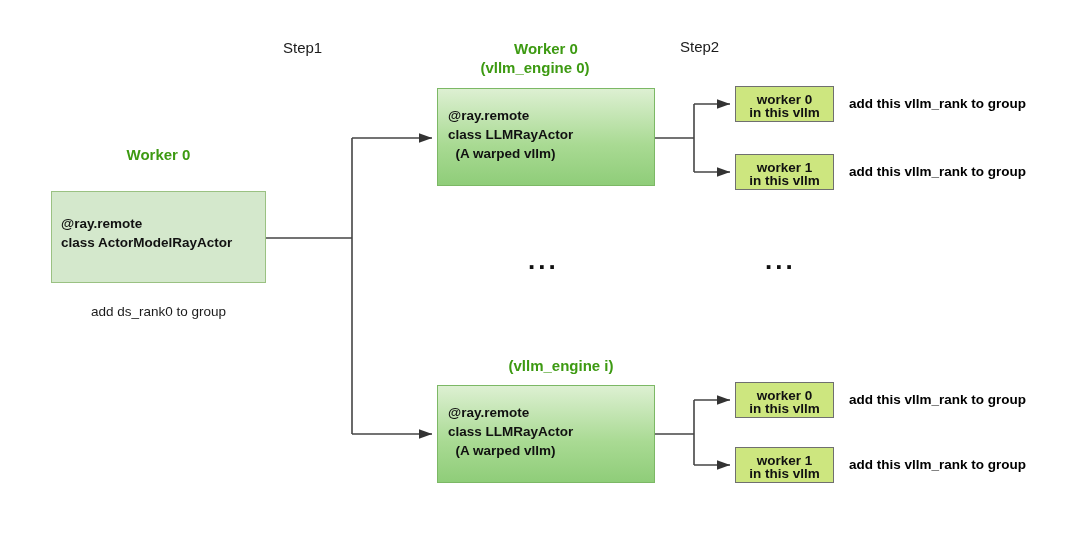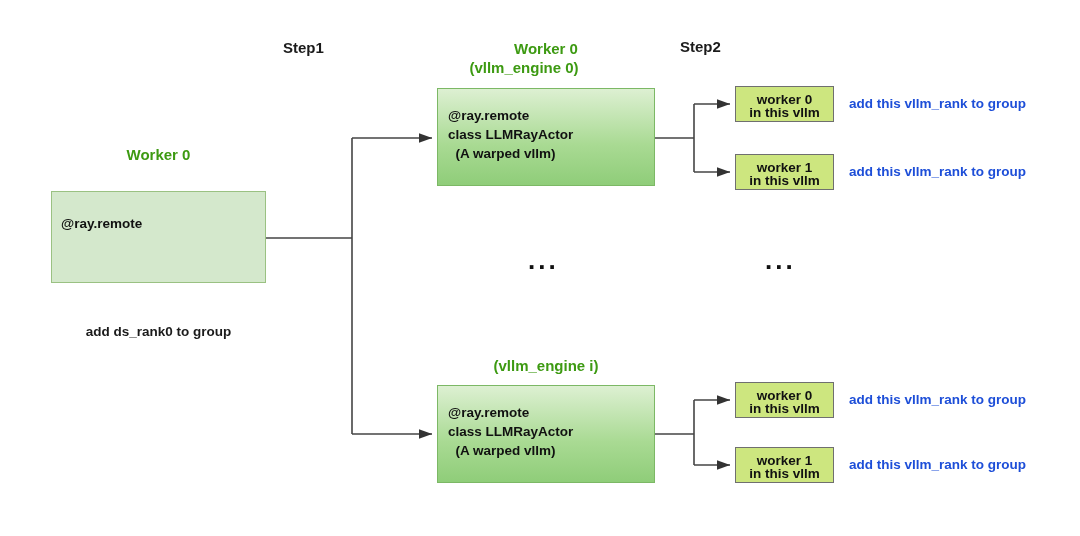--- a/index.html
+++ b/index.html
@@ -33,39 +33,38 @@
     color: #3d9a12;
     font-weight: bold;
     font-size: 15px;
     line-height: 19px;
     text-align: center;
     white-space: pre;
   }
   .step-label {
     position: absolute;
     color: #1b1b1b;
-    font-weight: bold;
+    font-weight: normal;
     font-size: 15px;
     white-space: pre;
   }
   .side-note {
     position: absolute;
-    color: #1d4ed8;
+    color: #000000;
     font-weight: bold;
     font-size: 13.5px;
     white-space: pre;
   }
   .caption {
     position: absolute;
     color: #1b1b1b;
-    font-weight: bold;
+    font-weight: normal;
     font-size: 13.5px;
     text-align: center;
     white-space: pre;
-    margin-top: 20px;
   }
   .ellipsis {
     position: absolute;
     color: #111111;
     font-weight: bold;
     font-size: 26px;
     letter-spacing: 3px;
     line-height: 10px;
     white-space: pre;
   }
@@ -135,26 +134,27 @@
     </g>
   </svg>
 
   <div class="step-label" style="left:283px; top:39px;">Step1</div>
   <div class="step-label" style="left:680px; top:38px;">Step2</div>
 
   <div class="node-title" style="left:51px; top:145px; width:215px;">Worker 0</div>
 
   <div class="box box-actor" style="left:51px; top:191px; width:215px; height:92px;">
     <div class="box-body" style="left:9px; top:22px;">@ray.remote</div>
+    <div class="box-body" style="left:9px; top:41px;">class ActorModelRayActor</div>
   </div>
 
   <div class="caption" style="left:51px; top:304px; width:215px;">add ds_rank0 to group</div>
 
   <div class="node-title" style="left:437px; top:39px; width:218px;">Worker 0</div>
-  <div class="node-title" style="left:415px; top:58px; width:218px;">(vllm_engine 0)</div>
+  <div class="node-title" style="left:426px; top:58px; width:218px;">(vllm_engine 0)</div>
 
   <div class="box box-engine" style="left:437px; top:88px; width:218px; height:98px;">
     <div class="box-body" style="left:10px; top:17px;">@ray.remote</div>
     <div class="box-body" style="left:10px; top:36px;">class LLMRayActor</div>
     <div class="box-body" style="left:10px; top:55px;">  (A warped vllm)</div>
   </div>
 
   <div class="box box-worker" style="left:735px; top:86px; width:99px; height:36px;">
     <div class="box-body centered" style="top:3px;">worker 0</div>
     <div class="box-body centered" style="top:16px;">in this vllm</div>
@@ -163,21 +163,21 @@
 
   <div class="box box-worker" style="left:735px; top:154px; width:99px; height:36px;">
     <div class="box-body centered" style="top:3px;">worker 1</div>
     <div class="box-body centered" style="top:16px;">in this vllm</div>
   </div>
   <div class="side-note" style="left:849px; top:164px;">add this vllm_rank to group</div>
 
   <div class="ellipsis" style="left:528px; top:255px;">...</div>
   <div class="ellipsis" style="left:765px; top:255px;">...</div>
 
-  <div class="node-title" style="left:437px; top:356px; width:218px;">(vllm_engine i)</div>
+  <div class="node-title" style="left:452px; top:356px; width:218px;">(vllm_engine i)</div>
 
   <div class="box box-engine" style="left:437px; top:385px; width:218px; height:98px;">
     <div class="box-body" style="left:10px; top:17px;">@ray.remote</div>
     <div class="box-body" style="left:10px; top:36px;">class LLMRayActor</div>
     <div class="box-body" style="left:10px; top:55px;">  (A warped vllm)</div>
   </div>
 
   <div class="box box-worker" style="left:735px; top:382px; width:99px; height:36px;">
     <div class="box-body centered" style="top:3px;">worker 0</div>
     <div class="box-body centered" style="top:16px;">in this vllm</div>

